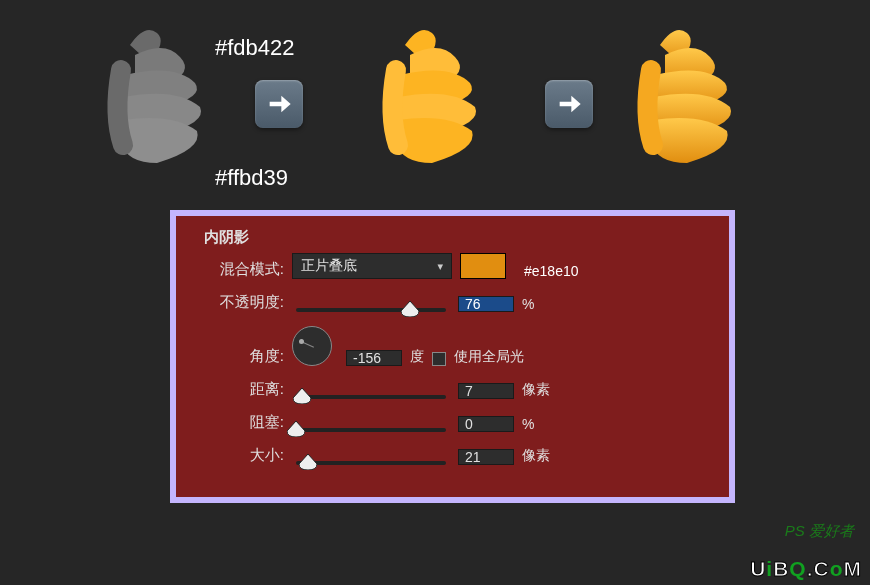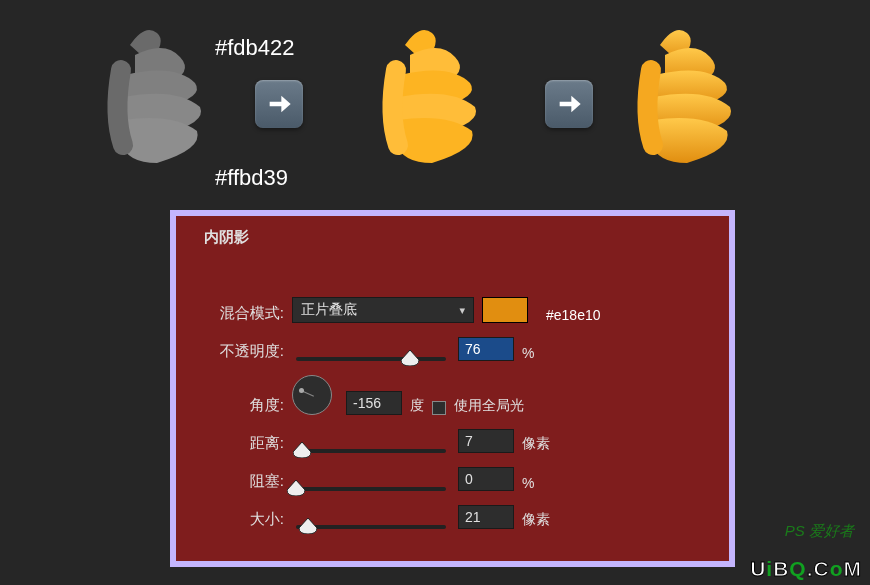--- a/index.html
+++ b/index.html
@@ -69,24 +69,23 @@
   text-align: right;
   font-size: 15px;
 }
 .combo {
   background: #2d2d2d;
   border: 1px solid #1a1a1a;
   height: 26px;
   display: flex;
   align-items: center;
   padding: 0 8px;
-  width: 182px;
+  width: 160px;
   justify-content: space-between;
   font-size: 14px;
-  margin-top: 44px;
 }
 .combo .chev { font-size: 11px; color: #ccc; }
 .swatch {
   width: 46px;
   height: 26px;
   border: 1px solid #000;
 }
 .hex-annot { font-size: 14px; color: #fff; margin-left: 10px; }
 .slider-track {
   flex: 0 0 150px;
@@ -101,21 +100,21 @@
   top: -7px;
   width: 18px;
   height: 16px;
   transform: translateX(-9px);
 }
 .thumb svg { width: 100%; height: 100%; }
 .num-input {
   background: #2d2d2d;
   border: 1px solid #1a1a1a;
   color: #e0e0e0;
-  height: 24px;
+  height: 16px;
   width: 56px;
   padding: 0 6px;
   font-size: 14px;
 }
 .num-input.hl { background: #1b4b8a; color: #fff; }
 .unit { font-size: 14px; }
 .angle-dial {
   width: 40px;
   height: 40px;
   border-radius: 50%;

